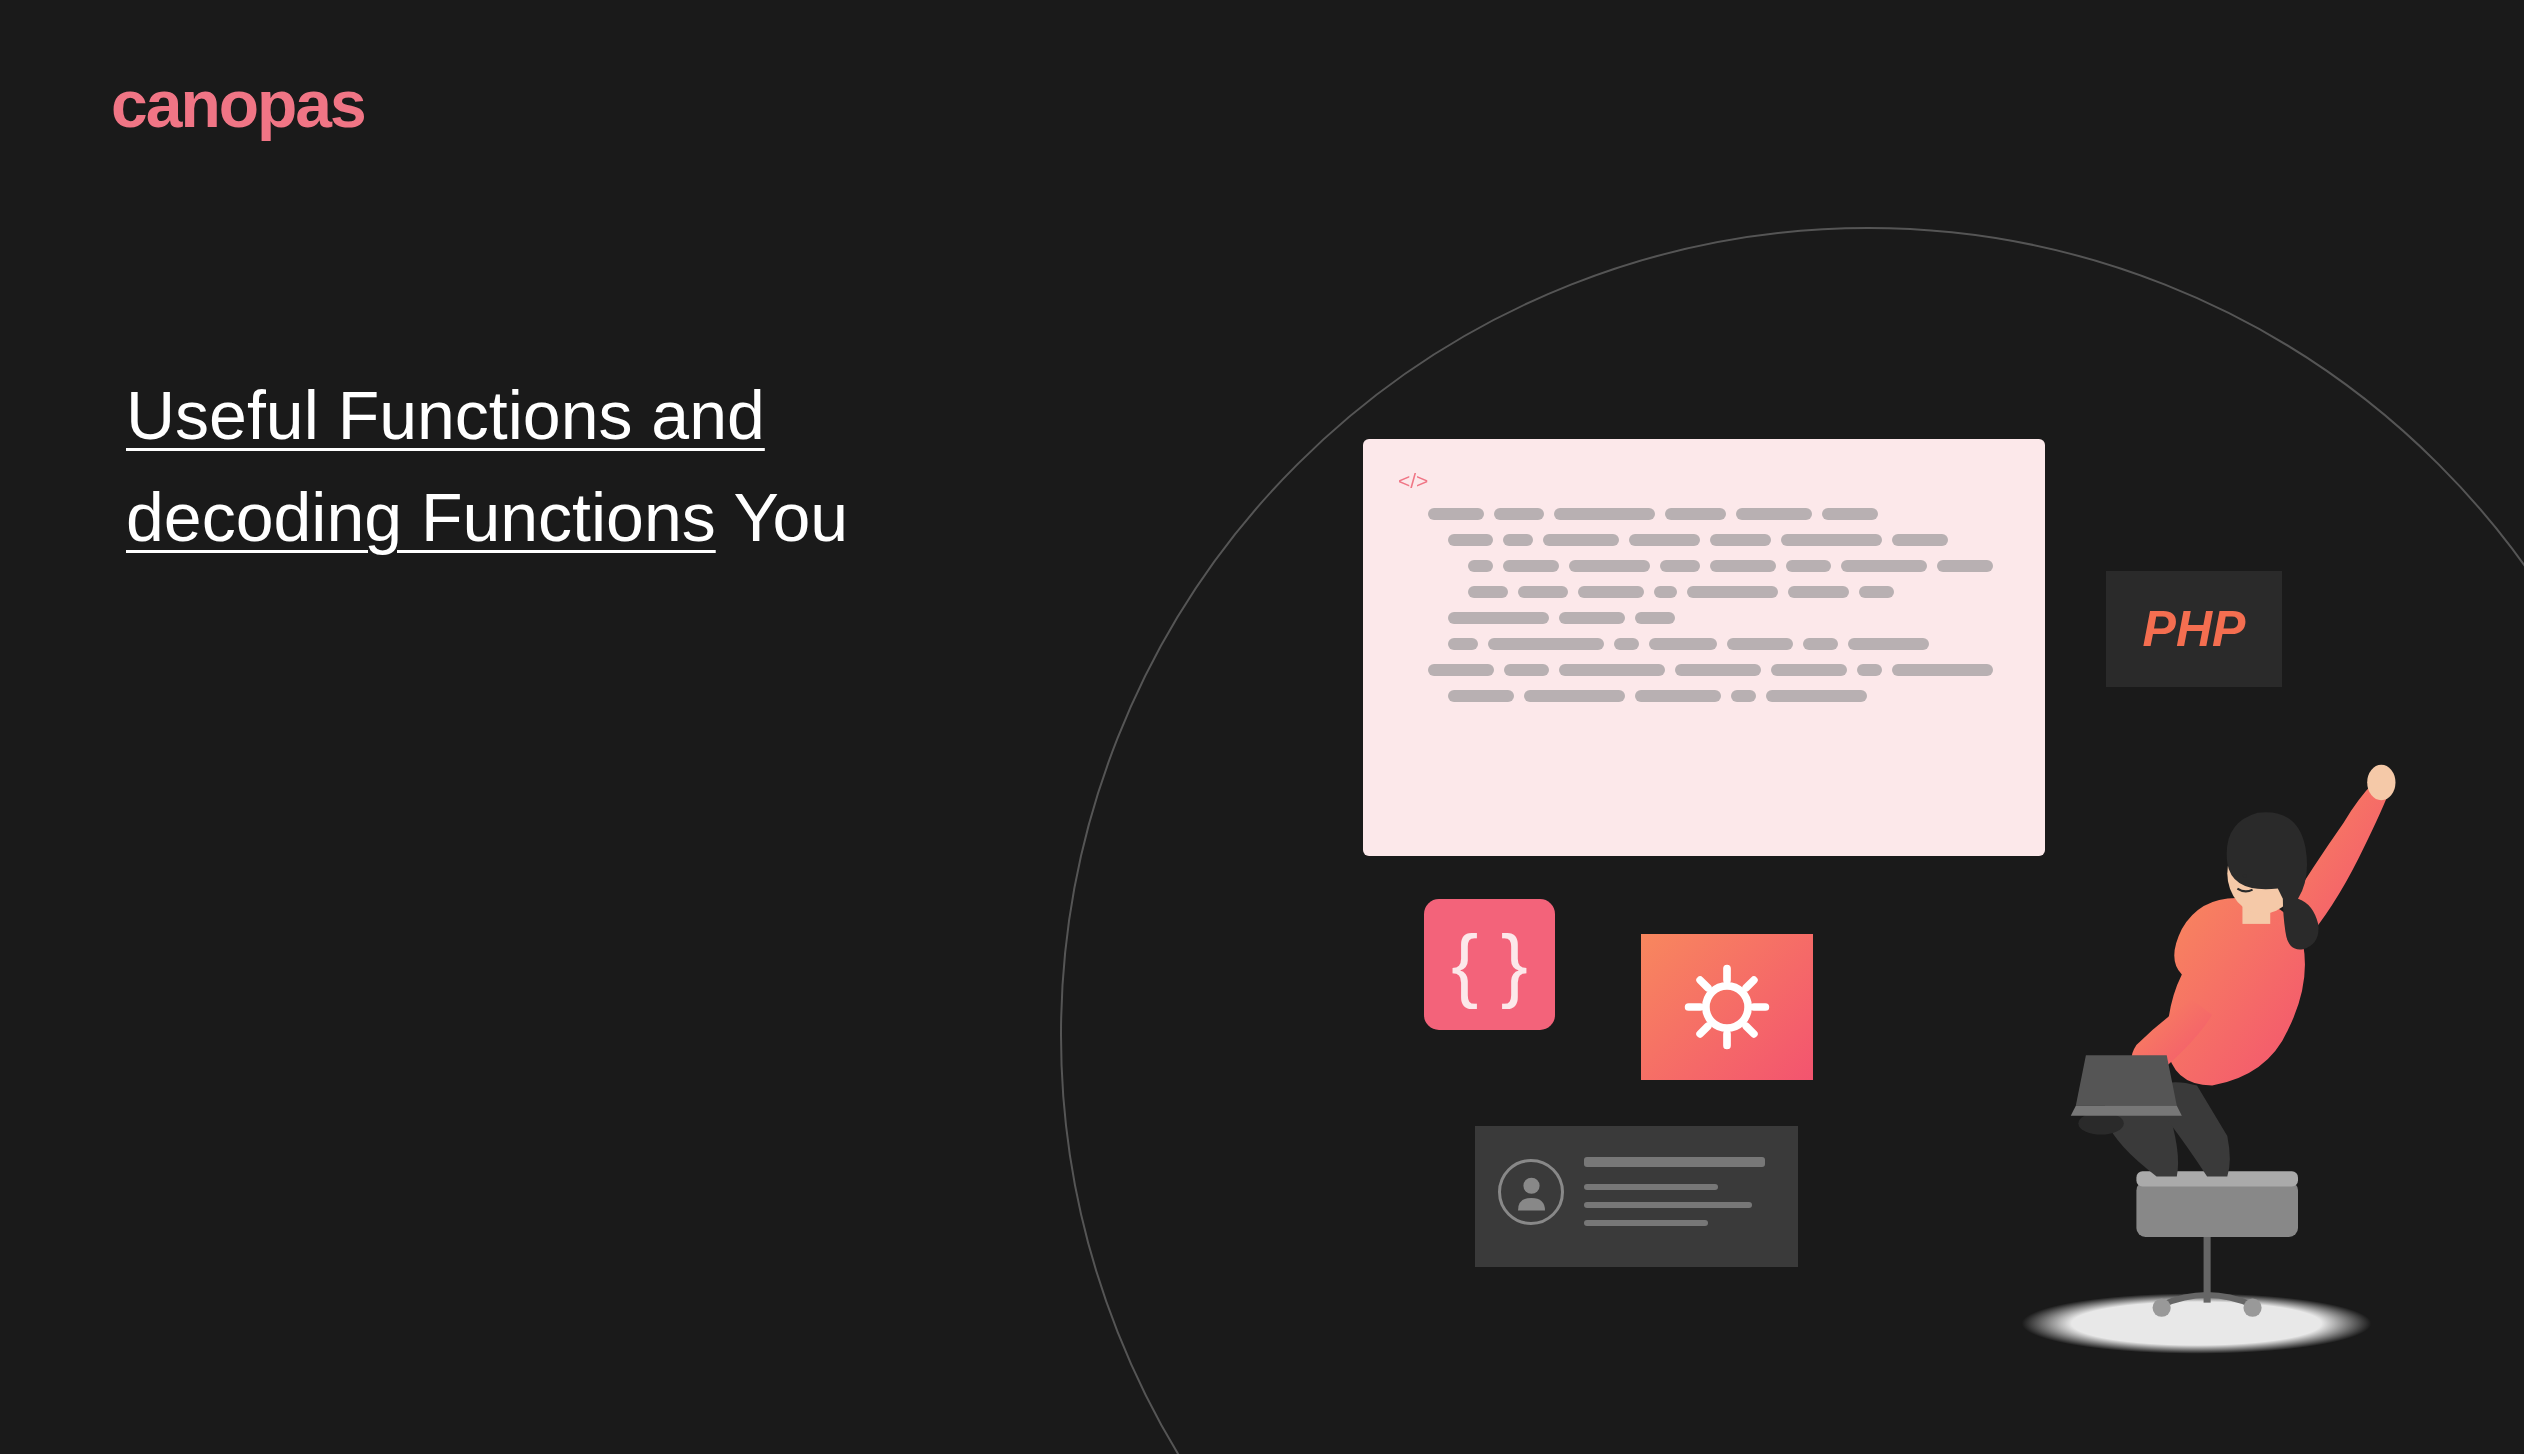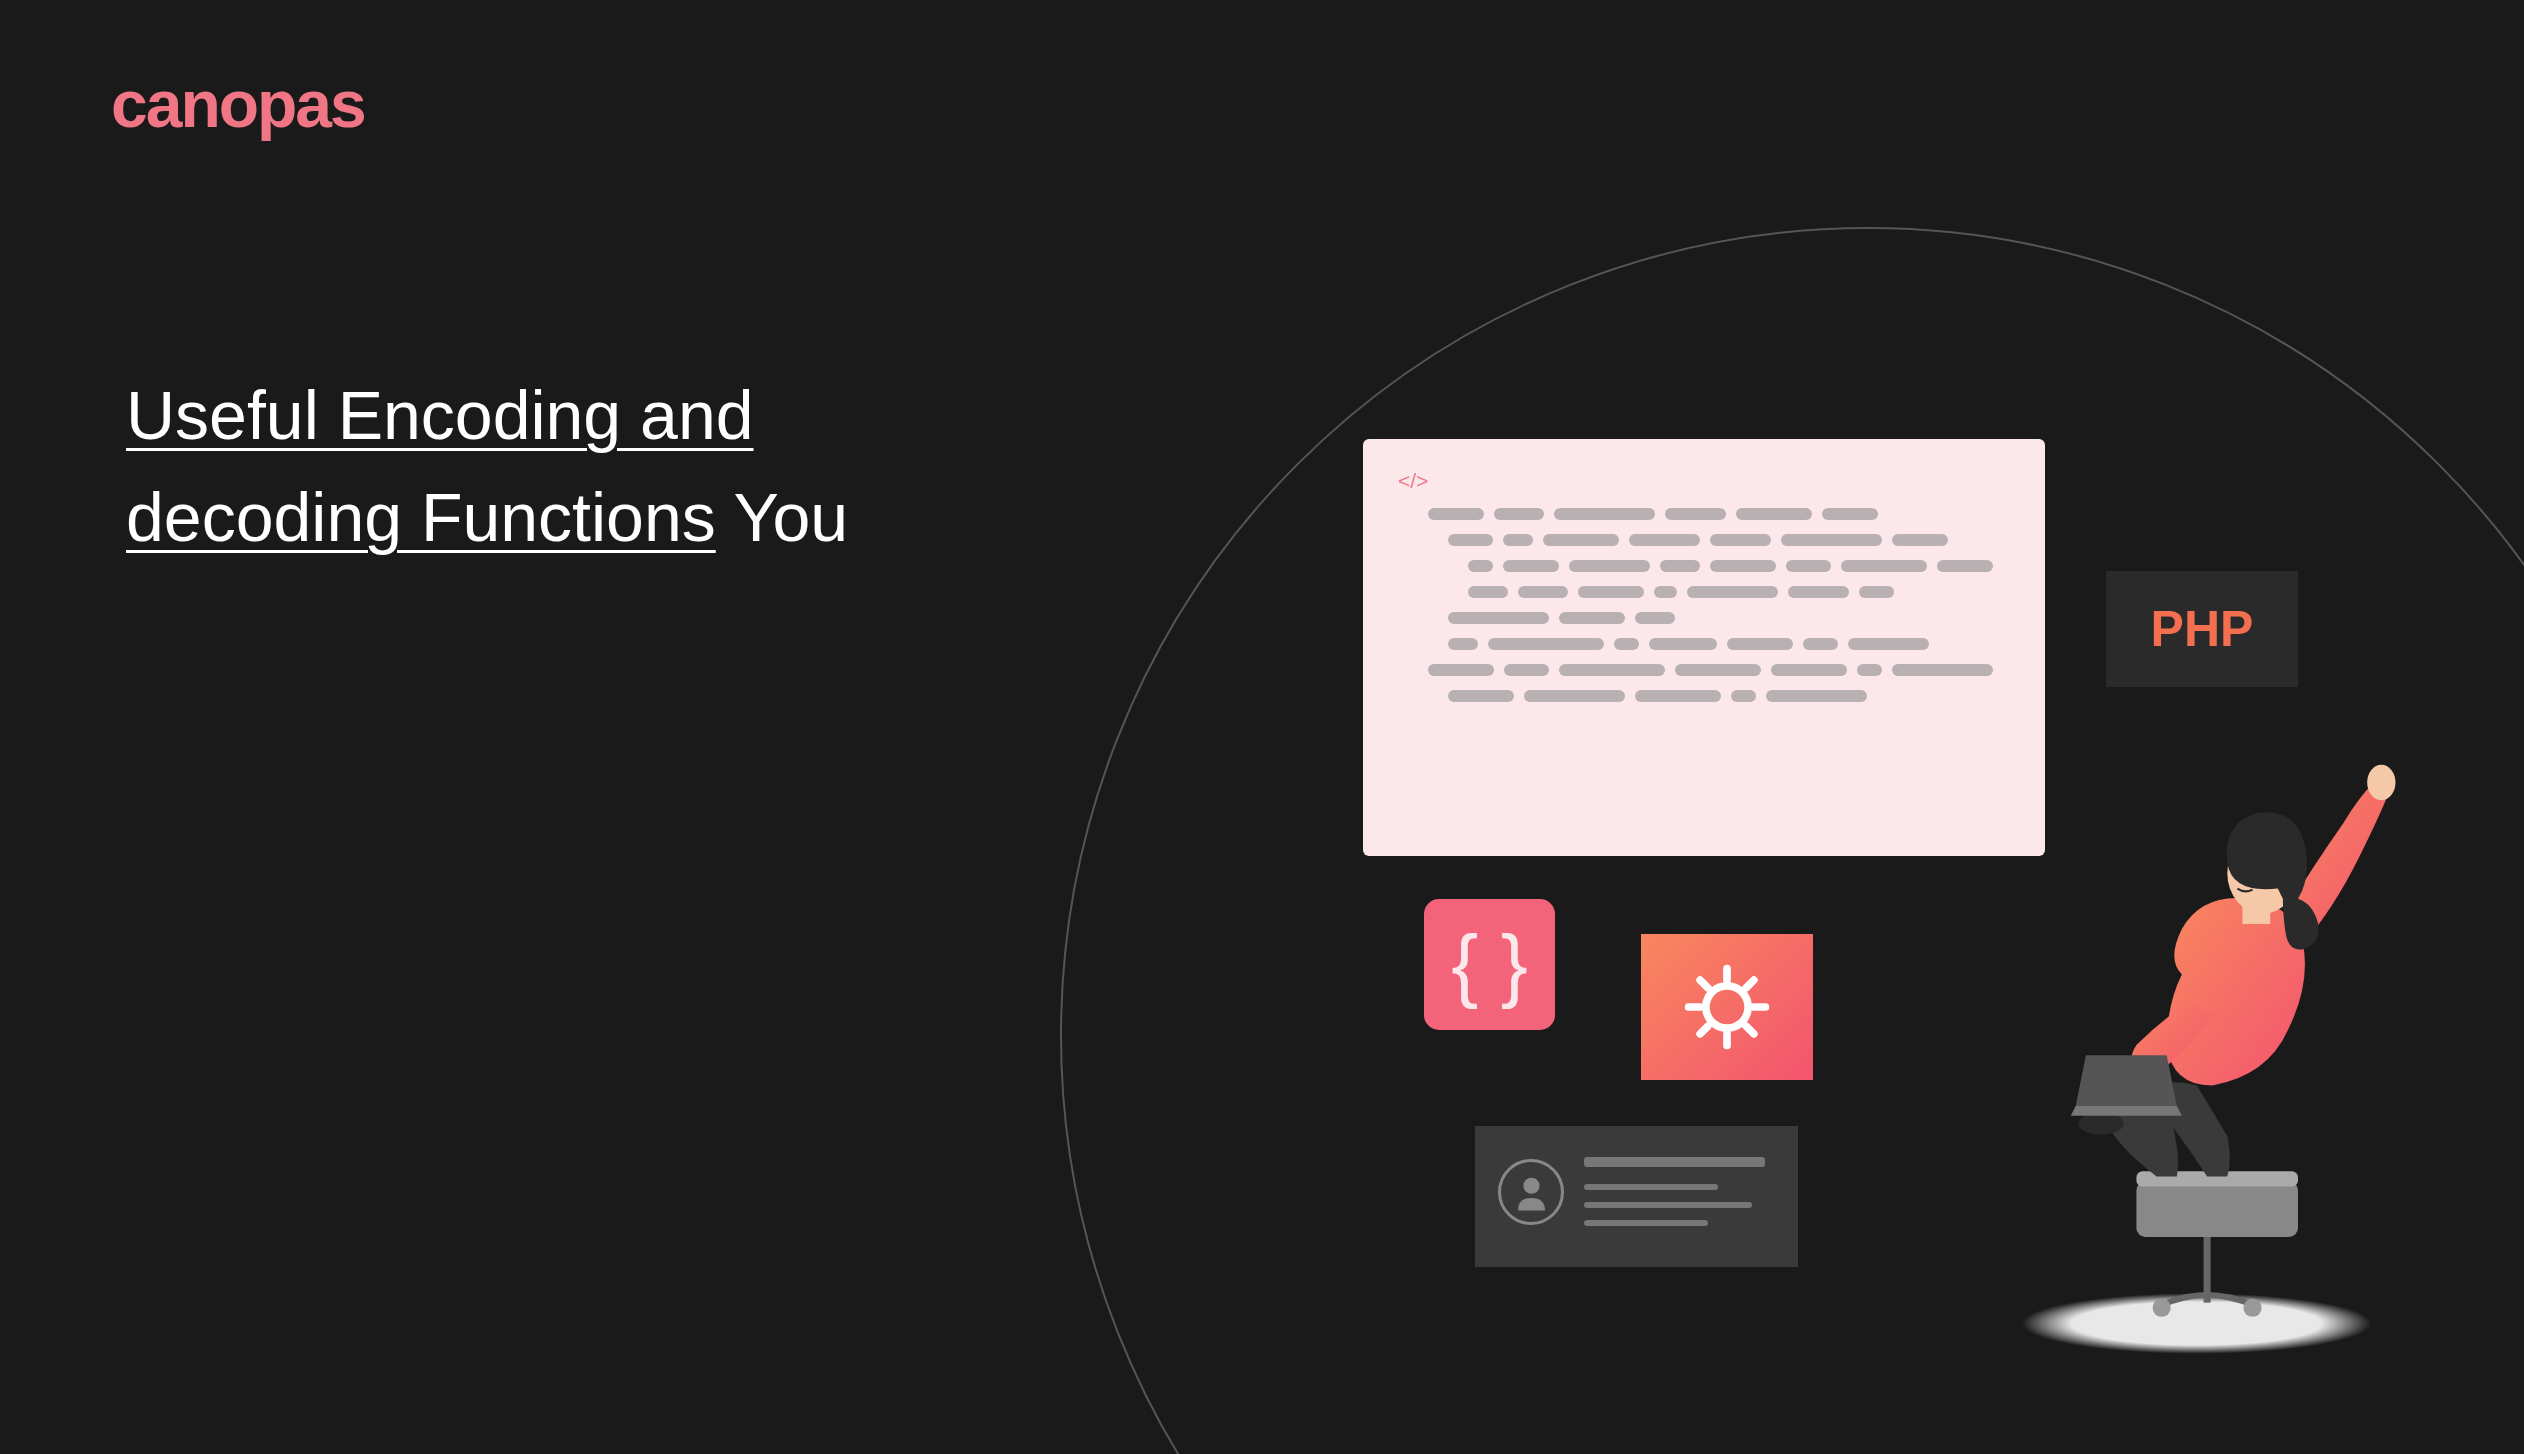--- a/index.html
+++ b/index.html
@@ -111,29 +111,30 @@
       height: 12px;
       background: #b8b0b2;
       border-radius: 6px;
       display: inline-block;
     }
     
     .php-badge {
       position: absolute;
       top: 571px;
       left: 2106px;
-      width: 192px;
+      width: 176px;
       height: 116px;
       background: #2a2a2a;
       display: flex;
       align-items: center;
       justify-content: center;
       font-size: 50px;
       font-weight: 700;
       color: #f46e50;
+      font-style: italic;
     }
     
     .braces-badge {
       position: absolute;
       top: 899px;
       left: 1424px;
       width: 131px;
       height: 131px;
       background: #f3637a;
       border-radius: 15px;
@@ -226,21 +227,21 @@
       background: radial-gradient(ellipse, #e8e8e8 0%, #e8e8e8 50%, transparent 70%);
       border-radius: 50%;
     }
   </style>
 </head>
 <body>
 
 <div class="logo">canopas</div>
 
 <div class="title-block">
-  <div class="title-line2">Useful Encoding and</div>
+  <div class="title-line2">Useful Functions and</div>
   <div>
     <span class="title-line3">decoding Functions</span><span class="title-line3-suffix"> You</span>
   </div>
 </div>
 
 <div class="arc"></div>
 
 <div class="code-window">
   <div class="code-tag">&lt;/&gt;</div>
   <div class="code-lines">

